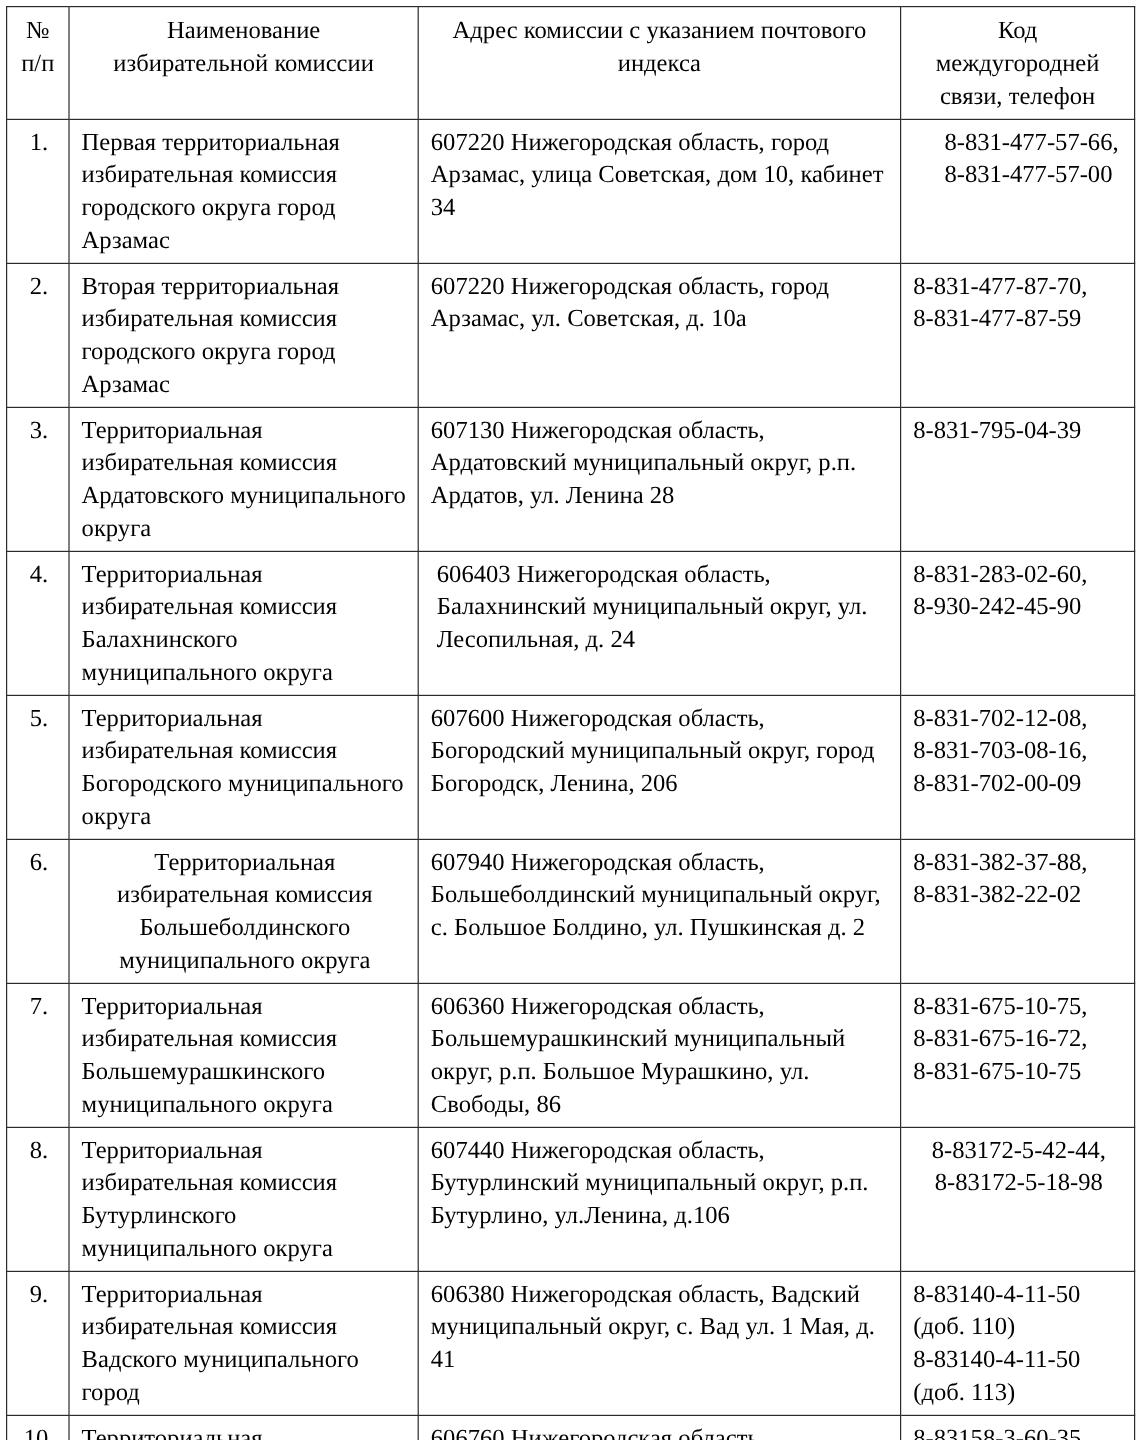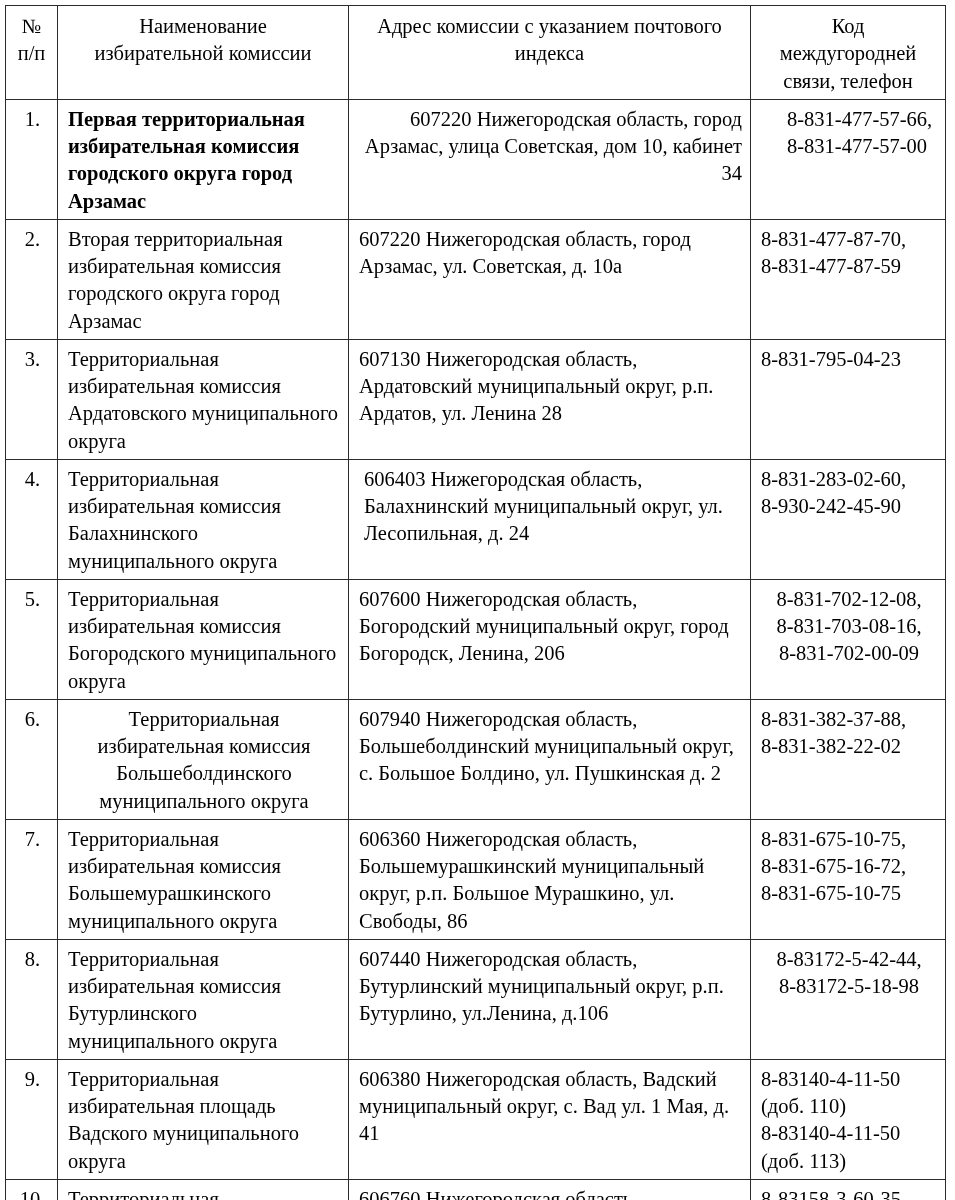--- a/index.html
+++ b/index.html
@@ -97,50 +97,50 @@
         <th class="h-addr" style="white-space: pre-line;">Адрес комиссии с указанием почтового
 индекса</th>
         <th class="h-phone" style="white-space: pre-line;">Код
 междугородней
 связи, телефон</th>
       </tr>
     </thead>
     <tbody id="table-body">
         <tr>
           <td class="cell-num" style="white-space: pre-line;">1.</td>
-          <td class="cell-name" style="white-space: normal; font-weight: bold;">Первая территориальная избирательная комиссия городского округа город Арзамас</td>
-          <td class="cell-addr" style="white-space: normal; text-align: right;">607220 Нижегородская область, город Арзамас, улица Советская, дом 10, кабинет 34</td>
+          <td class="cell-name" style="white-space: normal;">Первая территориальная избирательная комиссия городского округа город Арзамас</td>
+          <td class="cell-addr" style="white-space: normal;">607220 Нижегородская область, город Арзамас, улица Советская, дом 10, кабинет 34</td>
           <td class="cell-phone" style="white-space: pre-line; padding-left: 36px;">8-831-477-57-66,
 8-831-477-57-00</td>
         </tr>
         <tr>
           <td class="cell-num" style="white-space: pre-line;">2.</td>
           <td class="cell-name" style="white-space: normal;">Вторая территориальная избирательная комиссия городского округа город Арзамас</td>
           <td class="cell-addr" style="white-space: normal;">607220 Нижегородская область, город Арзамас, ул. Советская, д. 10а</td>
           <td class="cell-phone" style="white-space: pre-line;">8-831-477-87-70,
 8-831-477-87-59</td>
         </tr>
         <tr>
           <td class="cell-num" style="white-space: pre-line;">3.</td>
           <td class="cell-name" style="white-space: normal; margin-top: 40px;">Территориальная избирательная комиссия Ардатовского муниципального округа</td>
           <td class="cell-addr" style="white-space: normal;">607130 Нижегородская область, Ардатовский муниципальный округ, р.п. Ардатов, ул. Ленина 28</td>
-          <td class="cell-phone" style="white-space: pre-line;">8-831-795-04-23</td>
+          <td class="cell-phone" style="white-space: pre-line;">8-831-795-04-39</td>
         </tr>
         <tr>
           <td class="cell-num" style="white-space: pre-line;">4.</td>
           <td class="cell-name" style="white-space: normal;">Территориальная избирательная комиссия Балахнинского муниципального округа</td>
           <td class="cell-addr" style="white-space: normal; padding-left: 15px;">606403 Нижегородская область, Балахнинский муниципальный округ, ул. Лесопильная, д. 24</td>
           <td class="cell-phone" style="white-space: pre-line;">8-831-283-02-60,
 8-930-242-45-90</td>
         </tr>
         <tr>
           <td class="cell-num" style="white-space: pre-line;">5.</td>
           <td class="cell-name" style="white-space: normal;">Территориальная избирательная комиссия Богородского муниципального округа</td>
           <td class="cell-addr" style="white-space: normal; margin-left: 24px;">607600 Нижегородская область, Богородский муниципальный округ, город Богородск, Ленина, 206</td>
-          <td class="cell-phone" style="white-space: pre-line; text-align: center;">8-831-702-12-08,
+          <td class="cell-phone" style="white-space: pre-line;">8-831-702-12-08,
 8-831-703-08-16,
 8-831-702-00-09</td>
         </tr>
         <tr>
           <td class="cell-num" style="white-space: pre-line;">6.</td>
           <td class="cell-name" style="white-space: normal; text-align: center;">Территориальная избирательная комиссия Большеболдинского муниципального округа</td>
           <td class="cell-addr" style="white-space: normal; margin-left: 12px;">607940 Нижегородская область, Большеболдинский муниципальный округ, с. Большое Болдино, ул. Пушкинская д. 2</td>
           <td class="cell-phone" style="white-space: pre-line;">8-831-382-37-88,
 8-831-382-22-02</td>
         </tr>
@@ -154,21 +154,21 @@
         </tr>
         <tr>
           <td class="cell-num" style="white-space: pre-line;">8.</td>
           <td class="cell-name" style="white-space: normal;">Территориальная избирательная комиссия Бутурлинского муниципального округа</td>
           <td class="cell-addr" style="white-space: normal;">607440 Нижегородская область, Бутурлинский муниципальный округ, р.п. Бутурлино, ул.Ленина, д.106</td>
           <td class="cell-phone" style="white-space: pre-line; text-align: center;">8-83172-5-42-44,
 8-83172-5-18-98</td>
         </tr>
         <tr>
           <td class="cell-num" style="white-space: pre-line;">9.</td>
-          <td class="cell-name" style="white-space: normal;">Территориальная избирательная площадь Вадского муниципального округа</td>
+          <td class="cell-name" style="white-space: normal;">Территориальная избирательная комиссия Вадского муниципального город</td>
           <td class="cell-addr" style="white-space: normal;">606380 Нижегородская область, Вадский муниципальный округ, с. Вад ул. 1 Мая, д. 41</td>
           <td class="cell-phone" style="white-space: pre-line; margin-top: 20px;">8-83140-4-11-50
 (доб. 110)
 8-83140-4-11-50
 (доб. 113)</td>
         </tr>
         <tr>
           <td class="cell-num" style="white-space: pre-line;">10.</td>
           <td class="cell-name" style="white-space: normal;">Территориальная избирательная комиссия Варнавинского муниципального округа</td>
           <td class="cell-addr" style="white-space: normal;">606760 Нижегородская область, Варнавинский муниципальный округ, п. Варнавино, площадь Советская, 1</td>

